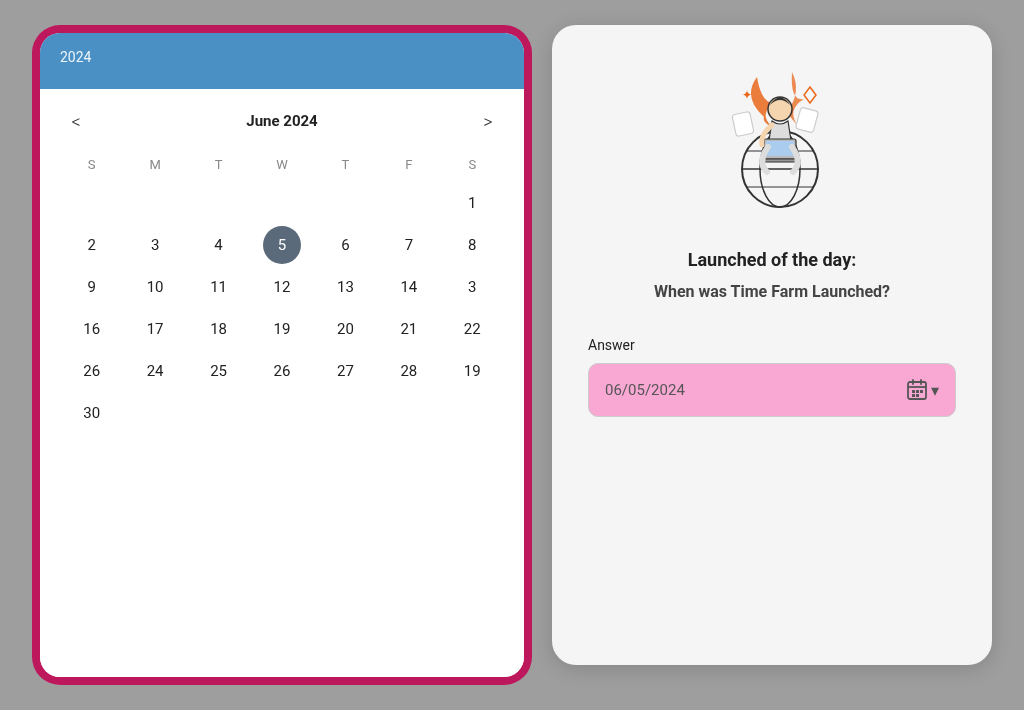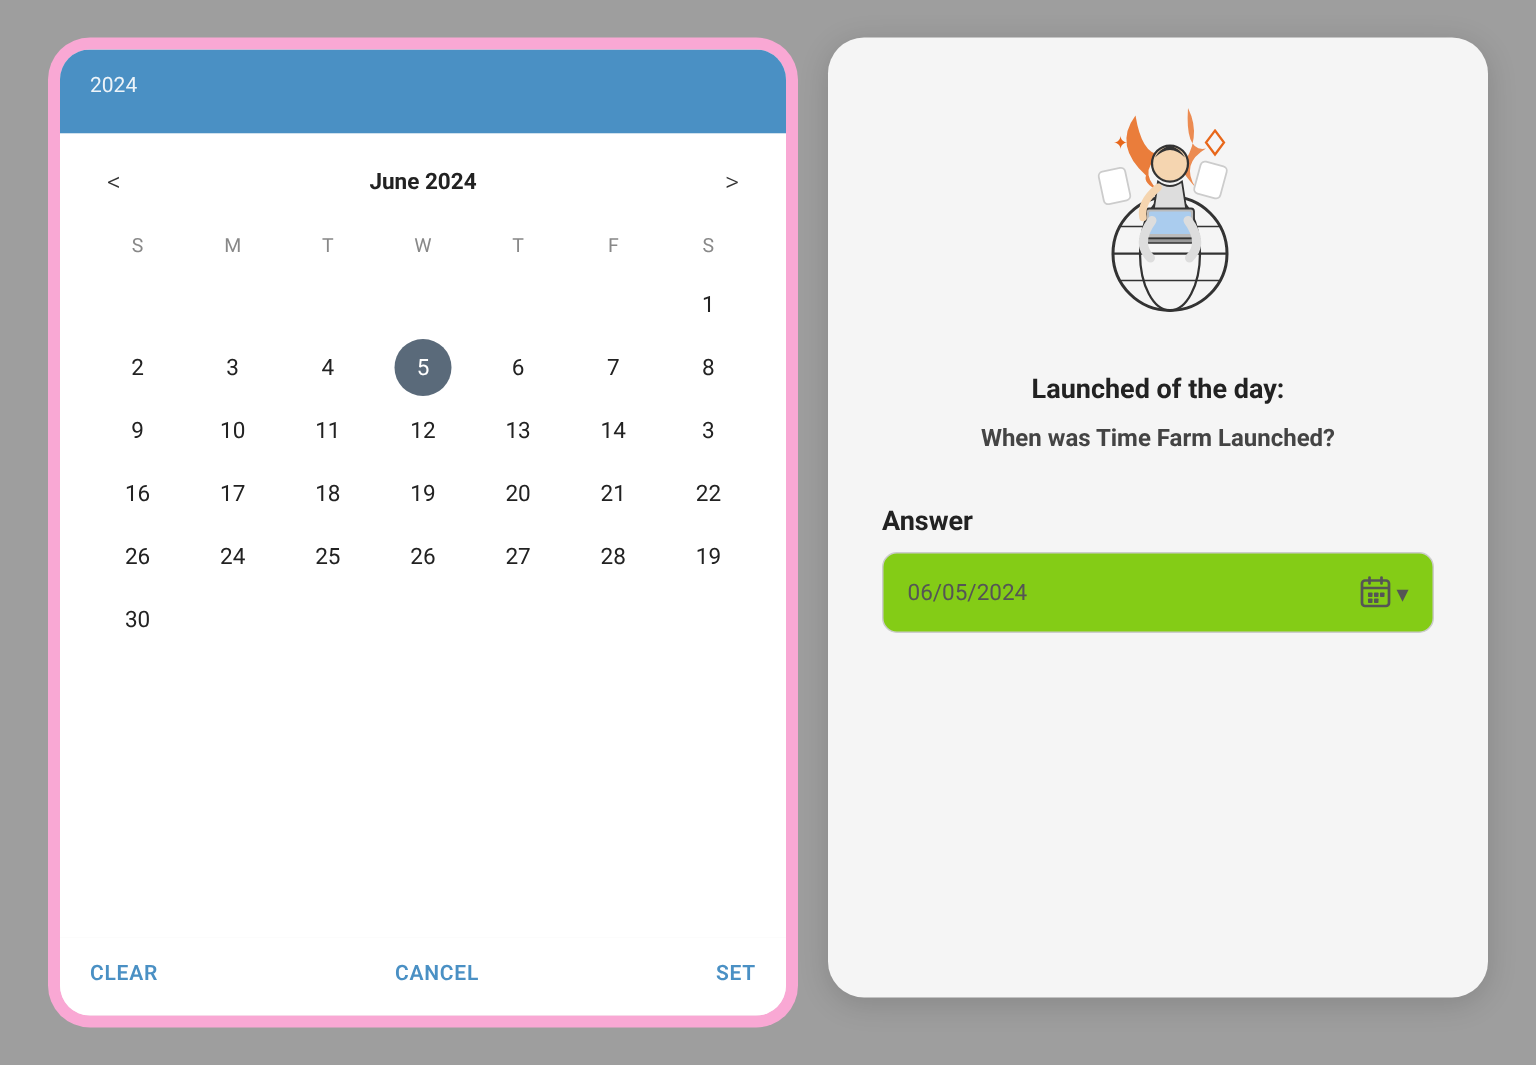--- a/index.html
+++ b/index.html
@@ -20,21 +20,21 @@
       height: 660px;
       gap: 20px;
       align-items: flex-start;
       justify-content: center;
     }
 
     
     .left-panel {
       width: 500px;
       height: 660px;
-      background: #f9a8d4;
+      background: #be185d;
       border-radius: 28px;
       overflow: hidden;
       position: relative;
       display: flex;
       flex-direction: column;
     }
 
     .phone-screen {
       background: #f0f0f0;
       flex: 1;
@@ -198,32 +198,32 @@
 
     .question-text {
       font-size: 16px;
       font-weight: 700;
       color: #444;
       text-align: center;
       margin-bottom: 36px;
     }
 
     .answer-label {
-      font-size: 18px;
-      font-weight: 700;
+      font-size: 14px;
+      font-weight: 400;
       color: #222;
       align-self: flex-start;
       margin-bottom: 10px;
     }
 
     .answer-input-wrap {
       width: 100%;
       border: 1.5px solid #ccc;
       border-radius: 10px;
-      background: #84cc16;
+      background: #f9a8d4;
       display: flex;
       align-items: center;
       padding: 14px 16px;
     }
 
     .answer-input-text {
       flex: 1;
       font-size: 15px;
       color: #555;
     }
@@ -306,25 +306,20 @@
             <div class="day-cell">26</div>
             <div class="day-cell">27</div>
             <div class="day-cell">28</div>
             <div class="day-cell">19</div>
 
             <div class="day-cell">30</div>
           </div>
         </div>
       </div>
 
-      <div class="calendar-footer">
-        <div class="cal-btn">CLEAR</div>
-        <div class="cal-btn">CANCEL</div>
-        <div class="cal-btn">SET</div>
-      </div>
 
     </div>
   </div>
 
   <div class="right-panel">
 
     <div class="illustration">
       <svg viewBox="0 0 160 160" xmlns="http://www.w3.org/2000/svg">
 
         <ellipse cx="90" cy="110" rx="55" ry="42" fill="#f5f5f5"></ellipse>

